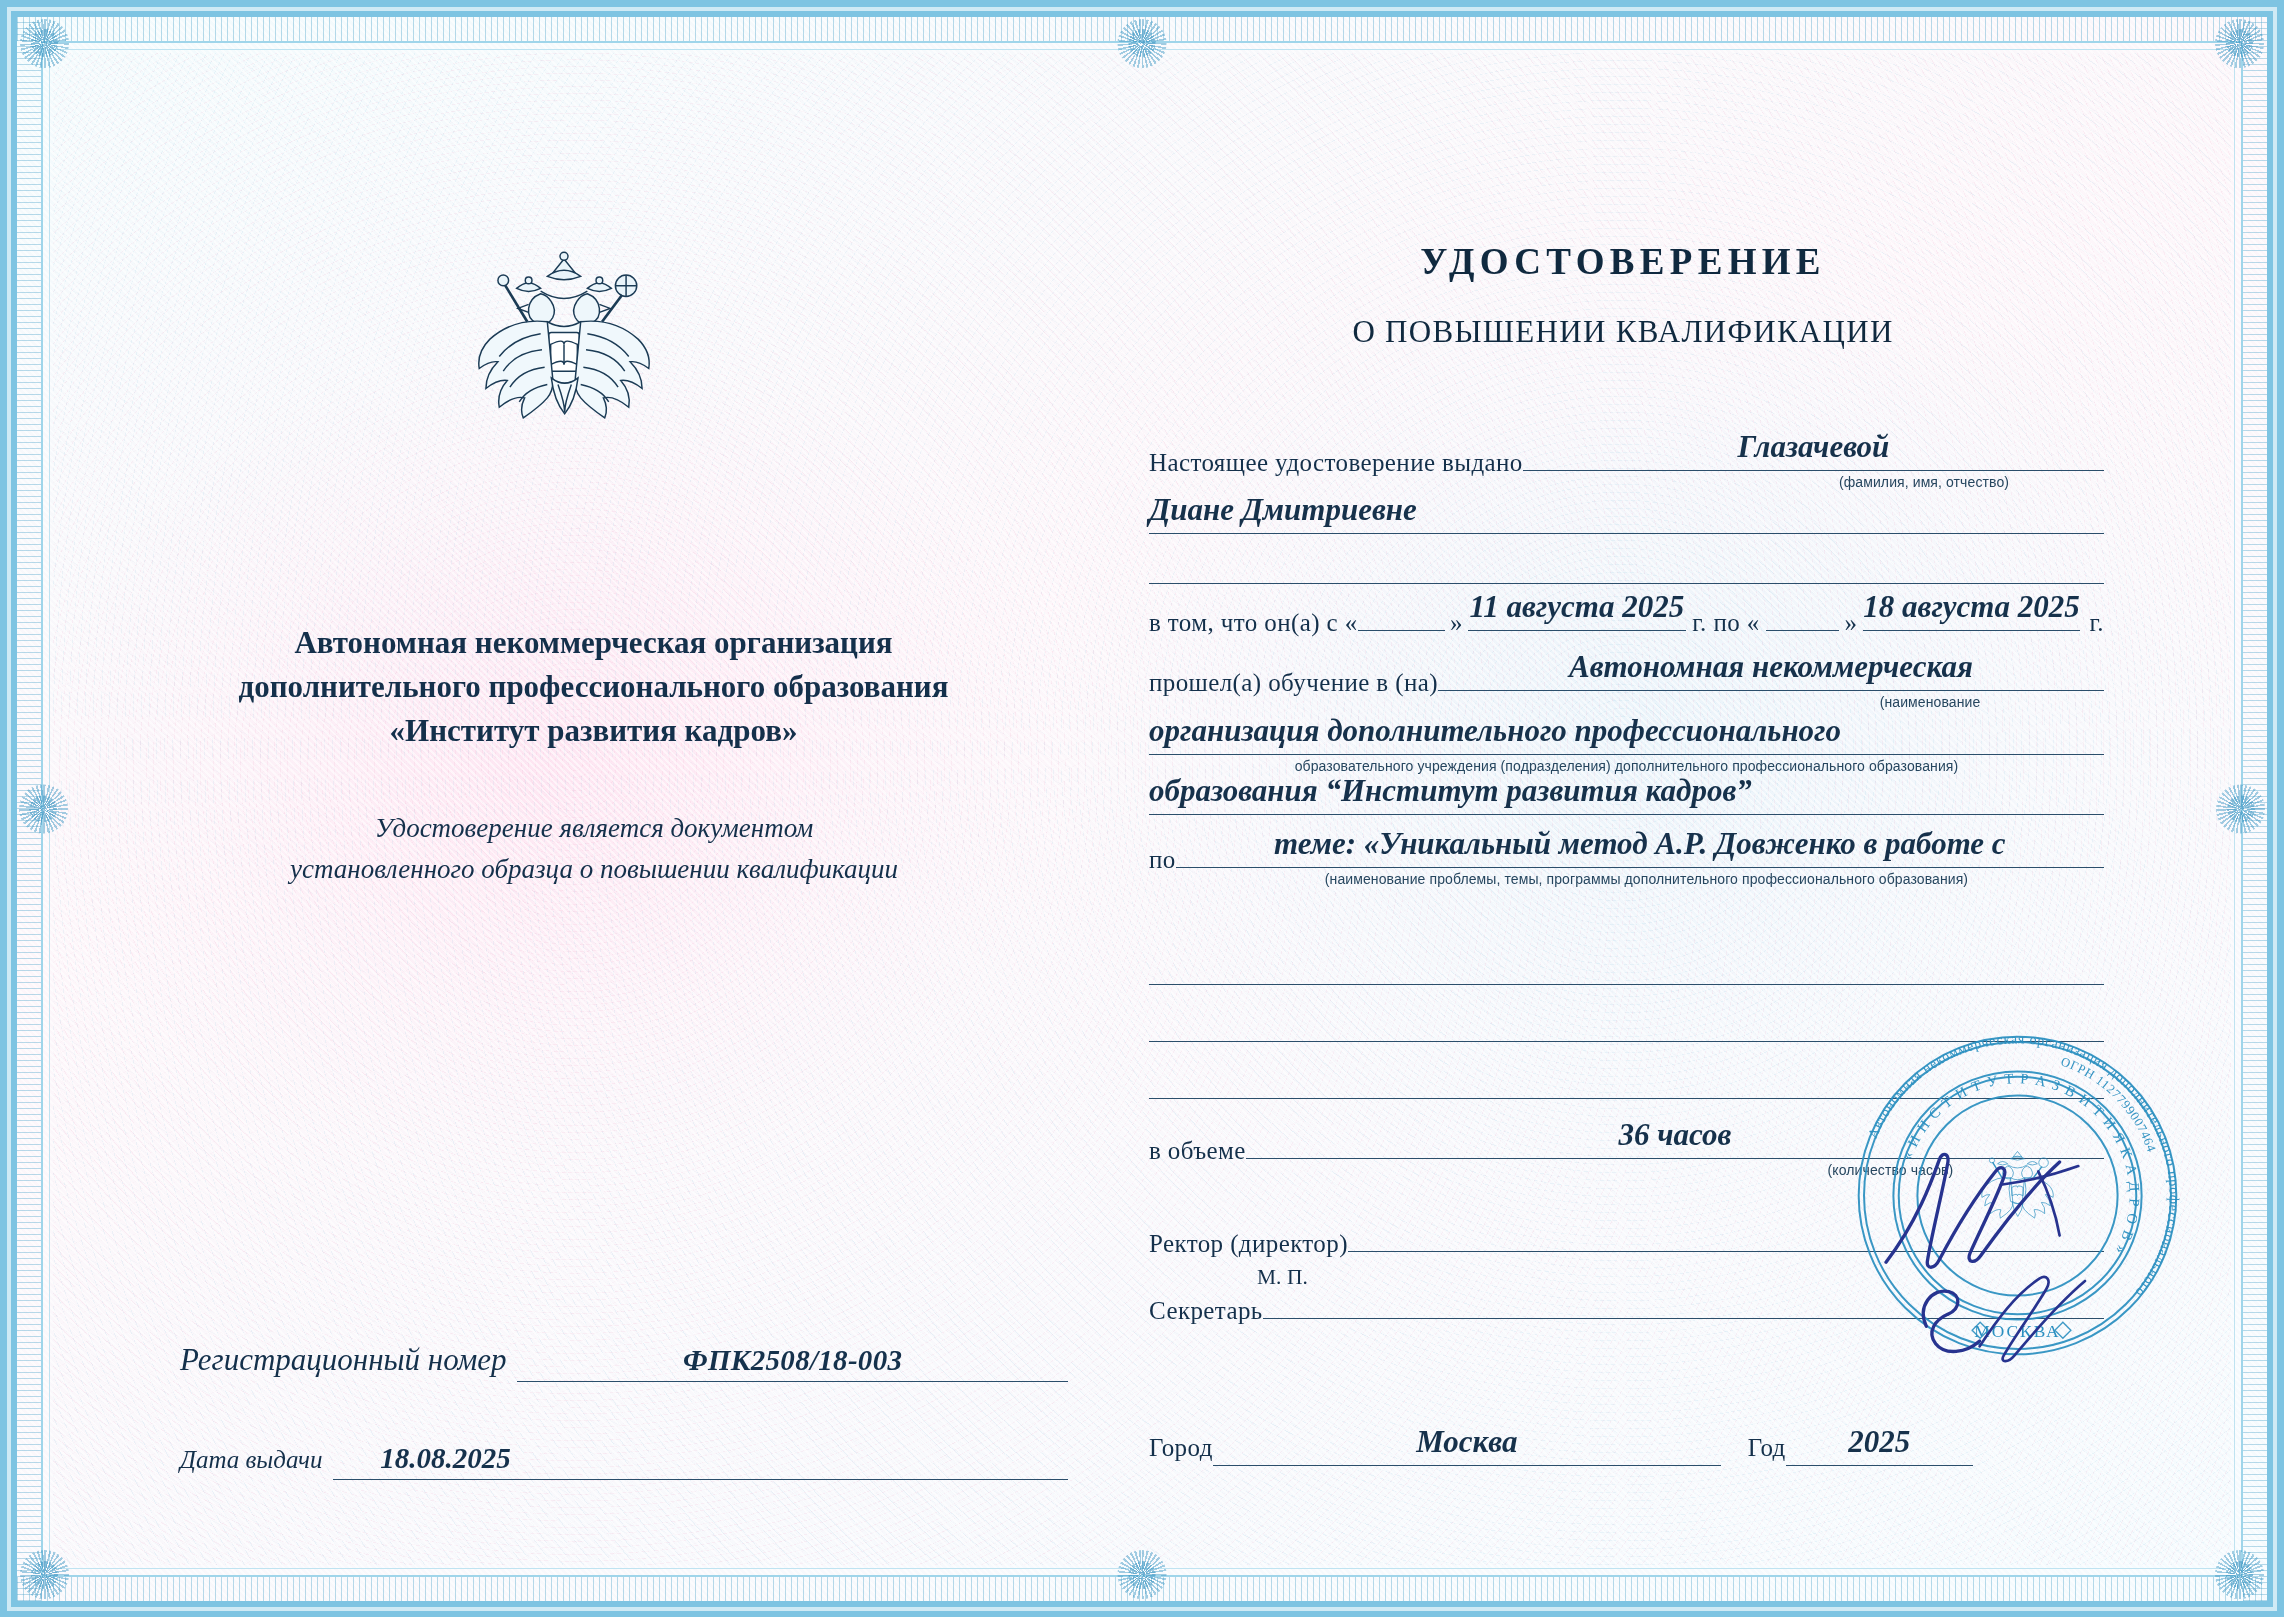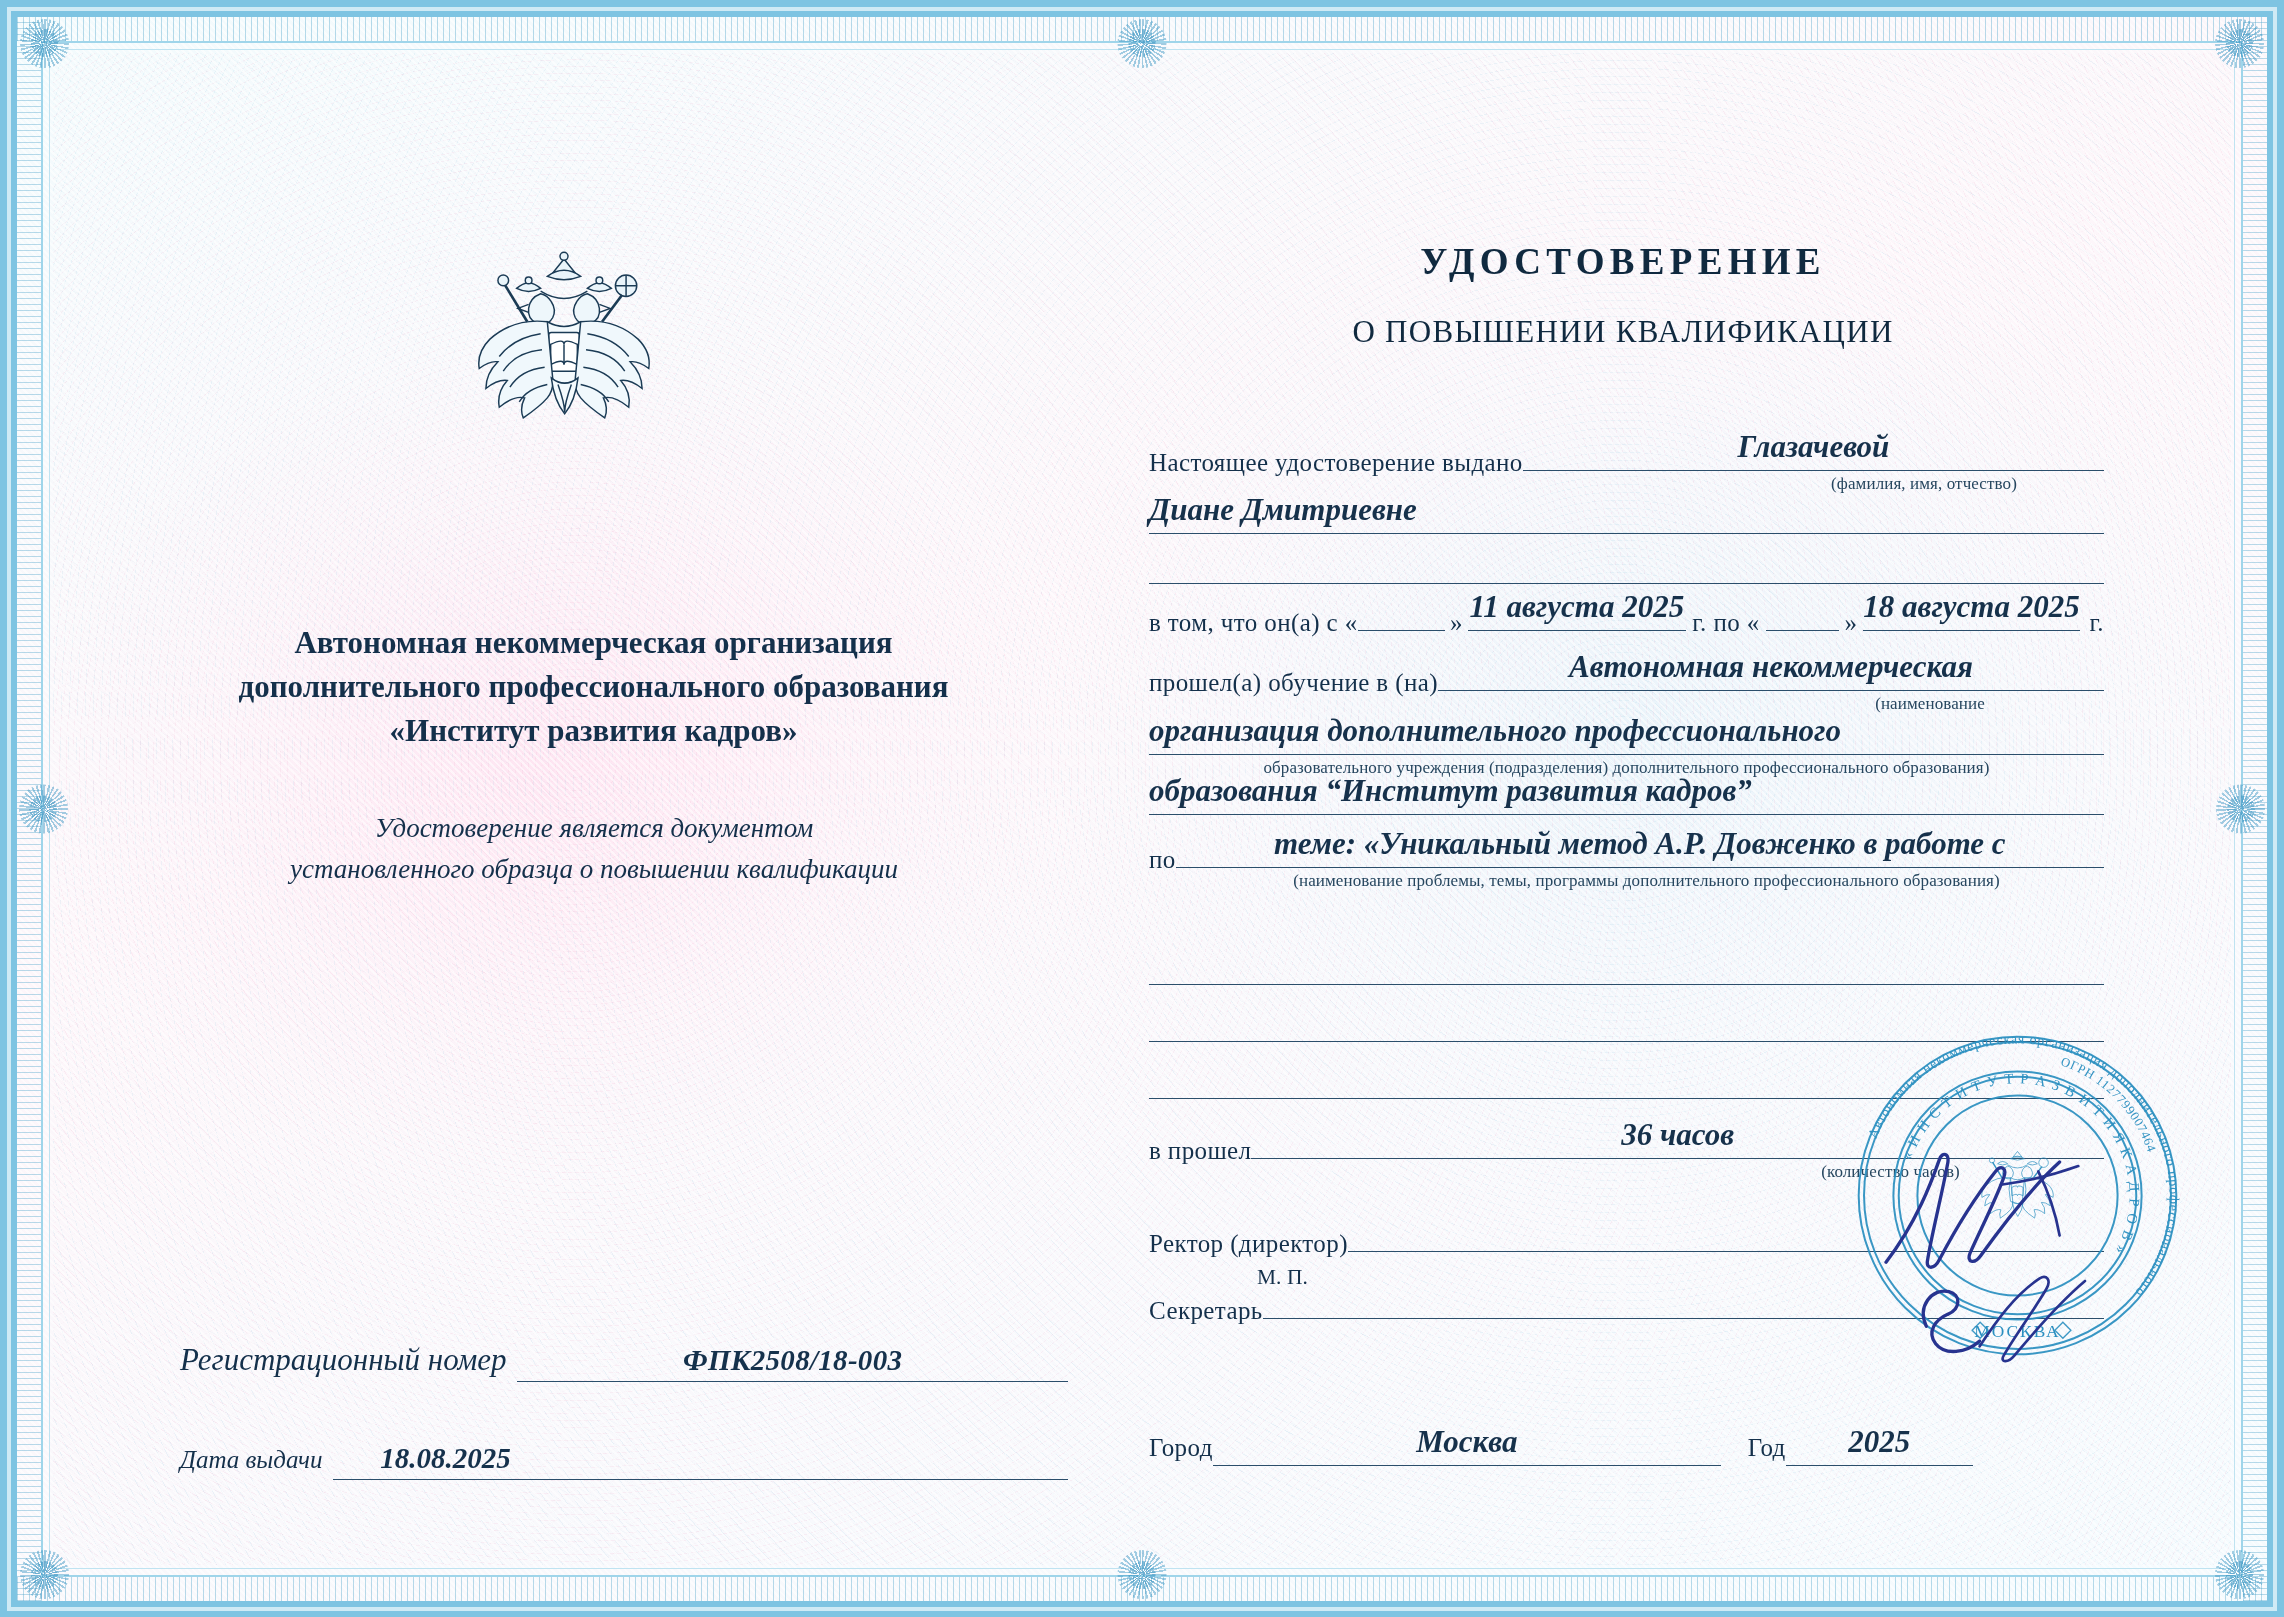--- a/index.html
+++ b/index.html
@@ -274,22 +274,22 @@
     text-align: center;
     font-family: "Liberation Serif", serif;
     font-style: italic;
     font-weight: bold;
     font-size: 31px;
     color: #16314b;
     white-space: nowrap;
   }
   .caption {
     position: absolute;
-    font-family: Liberation Serif, serif;
-    font-size: 17px;
+    font-family: Liberation Sans, sans-serif;
+    font-size: 14px;
     color: #26465f;
     text-align: center;
     letter-spacing: 0.1px;
   }
 
   .full-rule {
     position: absolute;
     left: 0;
     width: 955px;
     border-bottom: 1.3px solid #2b4e6b;
@@ -487,21 +487,21 @@
       </div>
     </div>
     <div class="caption" style="left:40px; top:791px; width:915px;">(наименование проблемы,  темы,  программы дополнительного  профессионального  образования)</div>
 
 
     <div class="full-rule" style="top:868px;"></div>
     <div class="full-rule" style="top:925px;"></div>
     <div class="full-rule" style="top:982px;"></div>
 
     <div class="field-row" style="top:1042px;">
-      <div class="field-label">в прошел</div>
+      <div class="field-label">в объеме</div>
       <div class="rule">
         <div class="fill">36  часов</div>
       </div>
     </div>
     <div class="caption" style="left:561px; top:1082px; width:361px;">(количество  часов)</div>
 
     <div class="field-row" style="top:1135px;">
       <div class="field-label">Ректор (директор)</div>
       <div class="rule"></div>
     </div>

